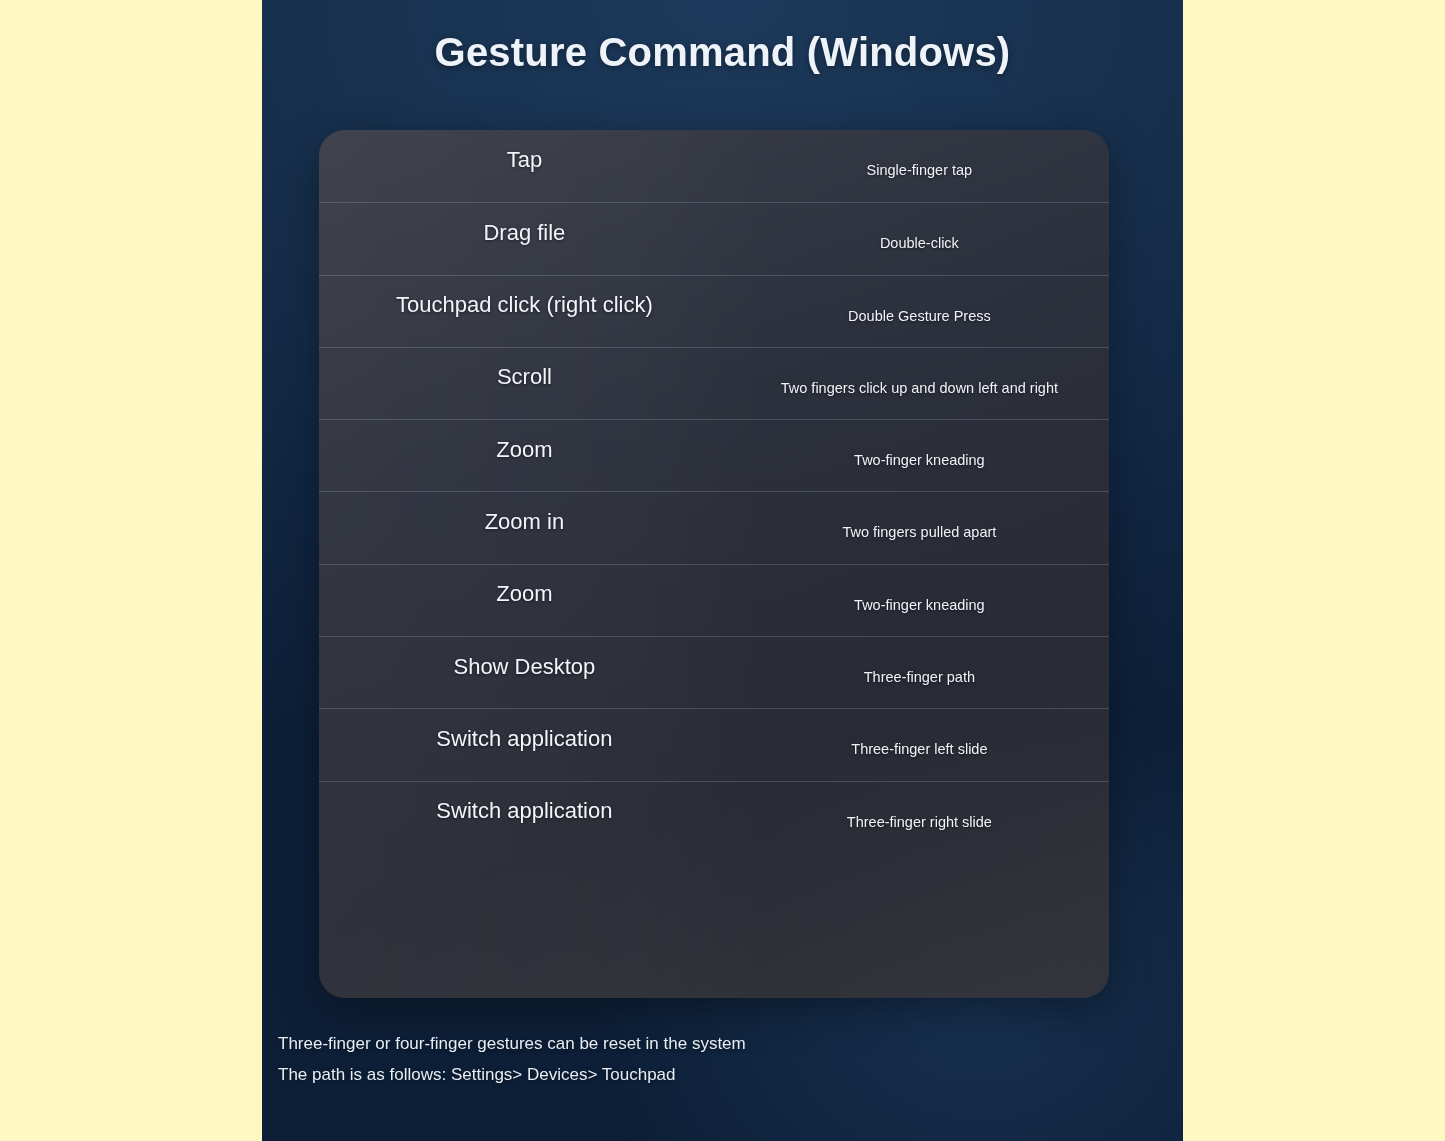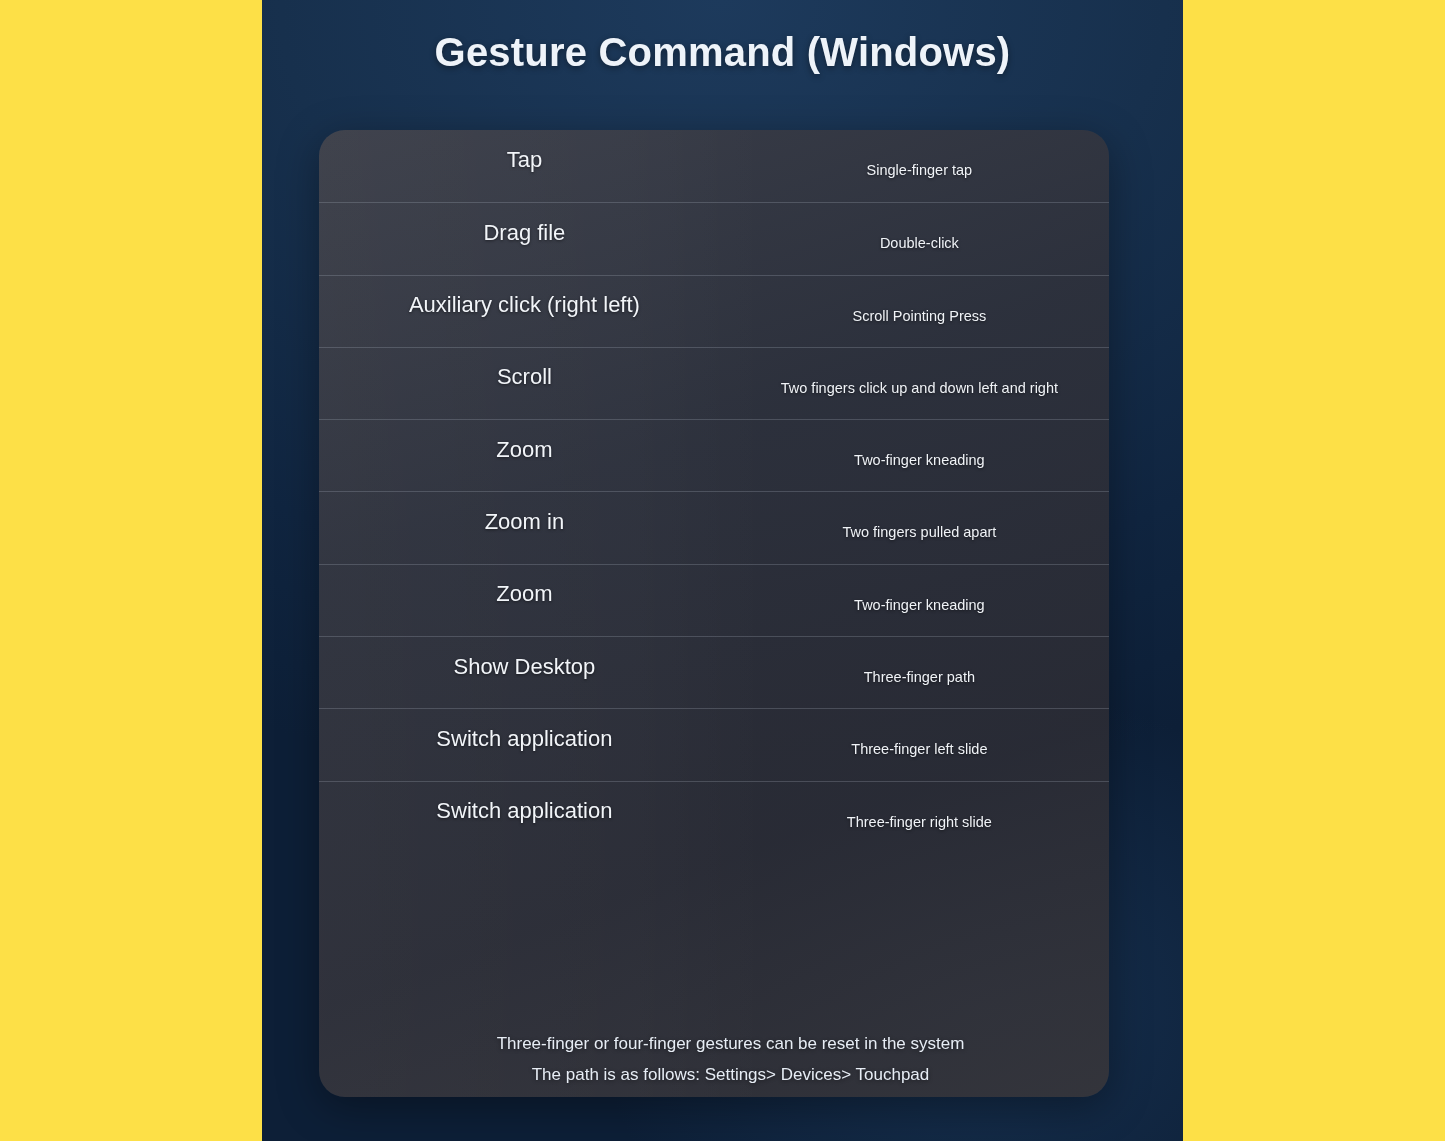--- a/index.html
+++ b/index.html
@@ -10,21 +10,21 @@
   body {
     width: 1445px;
     height: 1141px;
     font-family: "Liberation Sans", sans-serif;
     overflow: hidden;
   }
   .page {
     position: relative;
     width: 1445px;
     height: 1141px;
-    background: #fde047;
+    background: #fef9c3;
   }
   .panel {
     position: absolute;
     left: 262px;
     top: 0;
     width: 921px;
     height: 1141px;
     background:
       radial-gradient(ellipse 120% 70% at 50% 0%, #1d3a5c 0%, #17304d 40%, #102540 75%, #0d1f37 100%);
     overflow: hidden;
@@ -48,21 +48,21 @@
     font-weight: bold;
     letter-spacing: 0.2px;
     text-shadow: 0 2px 6px rgba(0,0,0,0.4);
   }
   .card {
     position: absolute;
     z-index: 2;
     left: 57px;
     top: 130px;
     width: 790px;
-    height: 967px;
+    height: 868px;
     border-radius: 26px;
     background:
       linear-gradient(160deg, rgba(62,62,70,0.88) 0%, rgba(48,49,58,0.86) 35%, rgba(44,44,52,0.88) 70%, rgba(56,54,58,0.88) 100%);
     box-shadow: 0 10px 40px rgba(0,0,0,0.35);
     overflow: hidden;
   }
   .card::before {
     content: "";
     position: absolute;
     left: 0; top: 0; bottom: 0;
@@ -107,21 +107,21 @@
   
   .row .gesture { transform: translateY(-6px); }
   .row .action  { transform: translateY(5px); }
 
   .footer {
     position: absolute;
     z-index: 2;
     left: 0;
     right: 0;
     top: 1028px;
-    text-align: center;
+    text-align: left;
     color: #e7edf5;
     font-size: 17px;
     line-height: 1.85;
     text-shadow: 0 1px 4px rgba(0,0,0,0.45);
     padding-left: 16px;
   }
   .footer div { font-weight: 500; }
 </style>
 </head>
 <body>
@@ -138,22 +138,22 @@
           <div class="gesture">Tap</div>
           <div class="action">Single-finger tap</div>
         </div>
 
         <div class="row">
           <div class="gesture">Drag file</div>
           <div class="action">Double-click</div>
         </div>
 
         <div class="row">
-          <div class="gesture">Auxiliary click (right left)</div>
-          <div class="action">Scroll Pointing Press</div>
+          <div class="gesture">Touchpad click (right click)</div>
+          <div class="action">Double Gesture Press</div>
         </div>
 
         <div class="row">
           <div class="gesture">Scroll</div>
           <div class="action">Two fingers click up and down left and right</div>
         </div>
 
         <div class="row">
           <div class="gesture">Zoom</div>
           <div class="action">Two-finger kneading</div>

